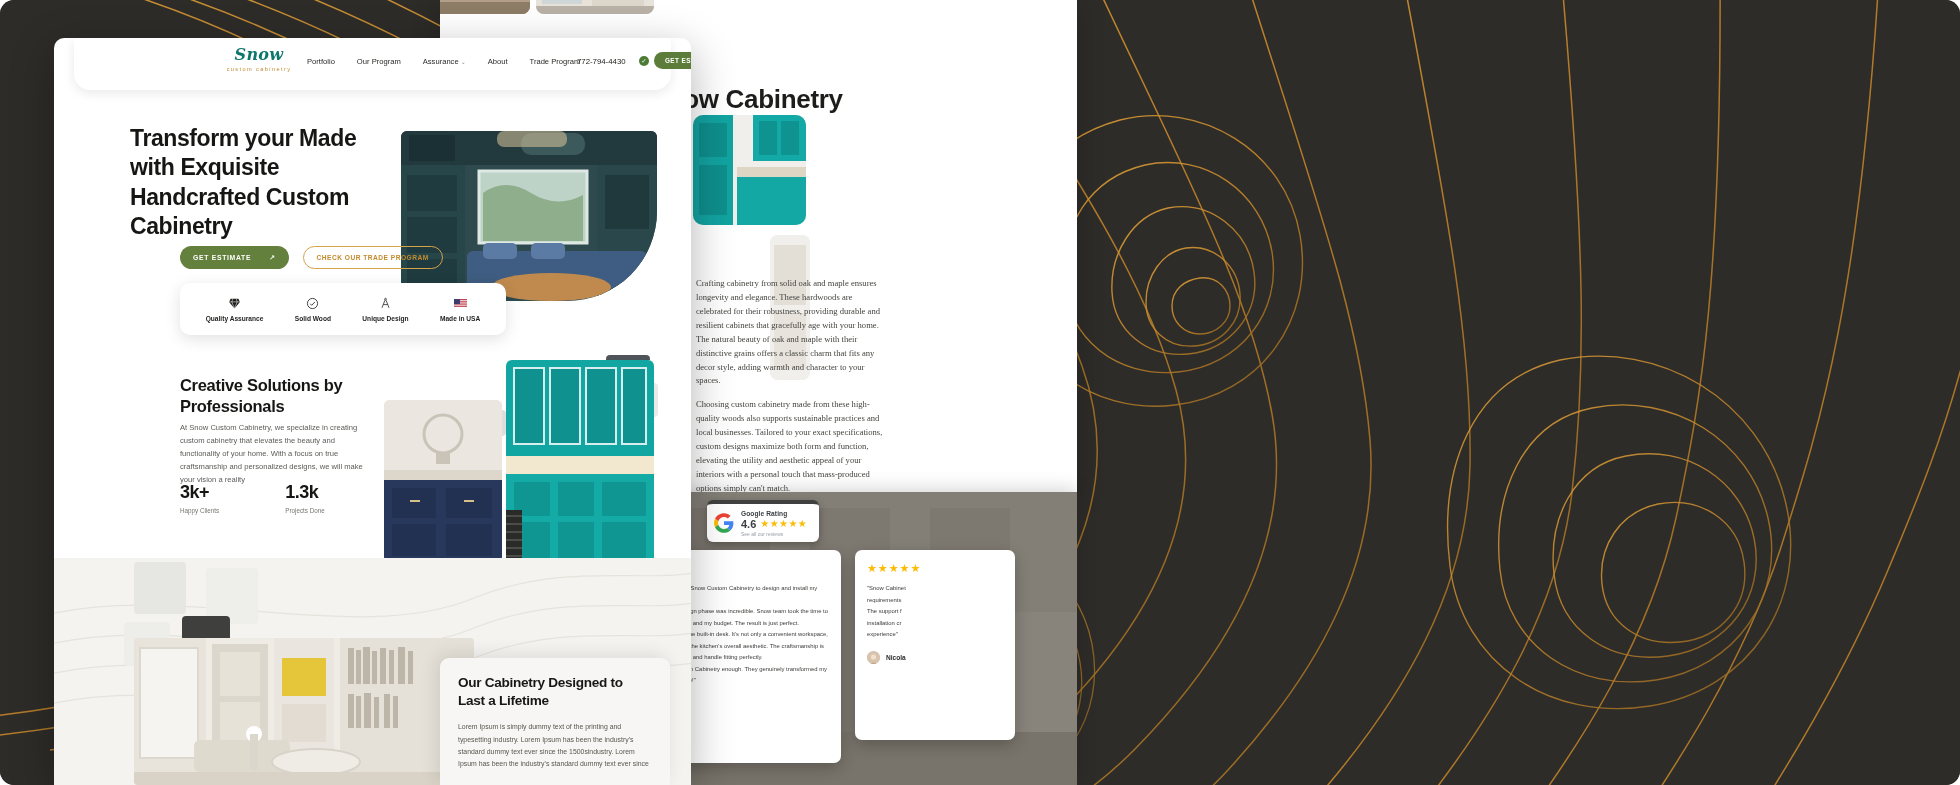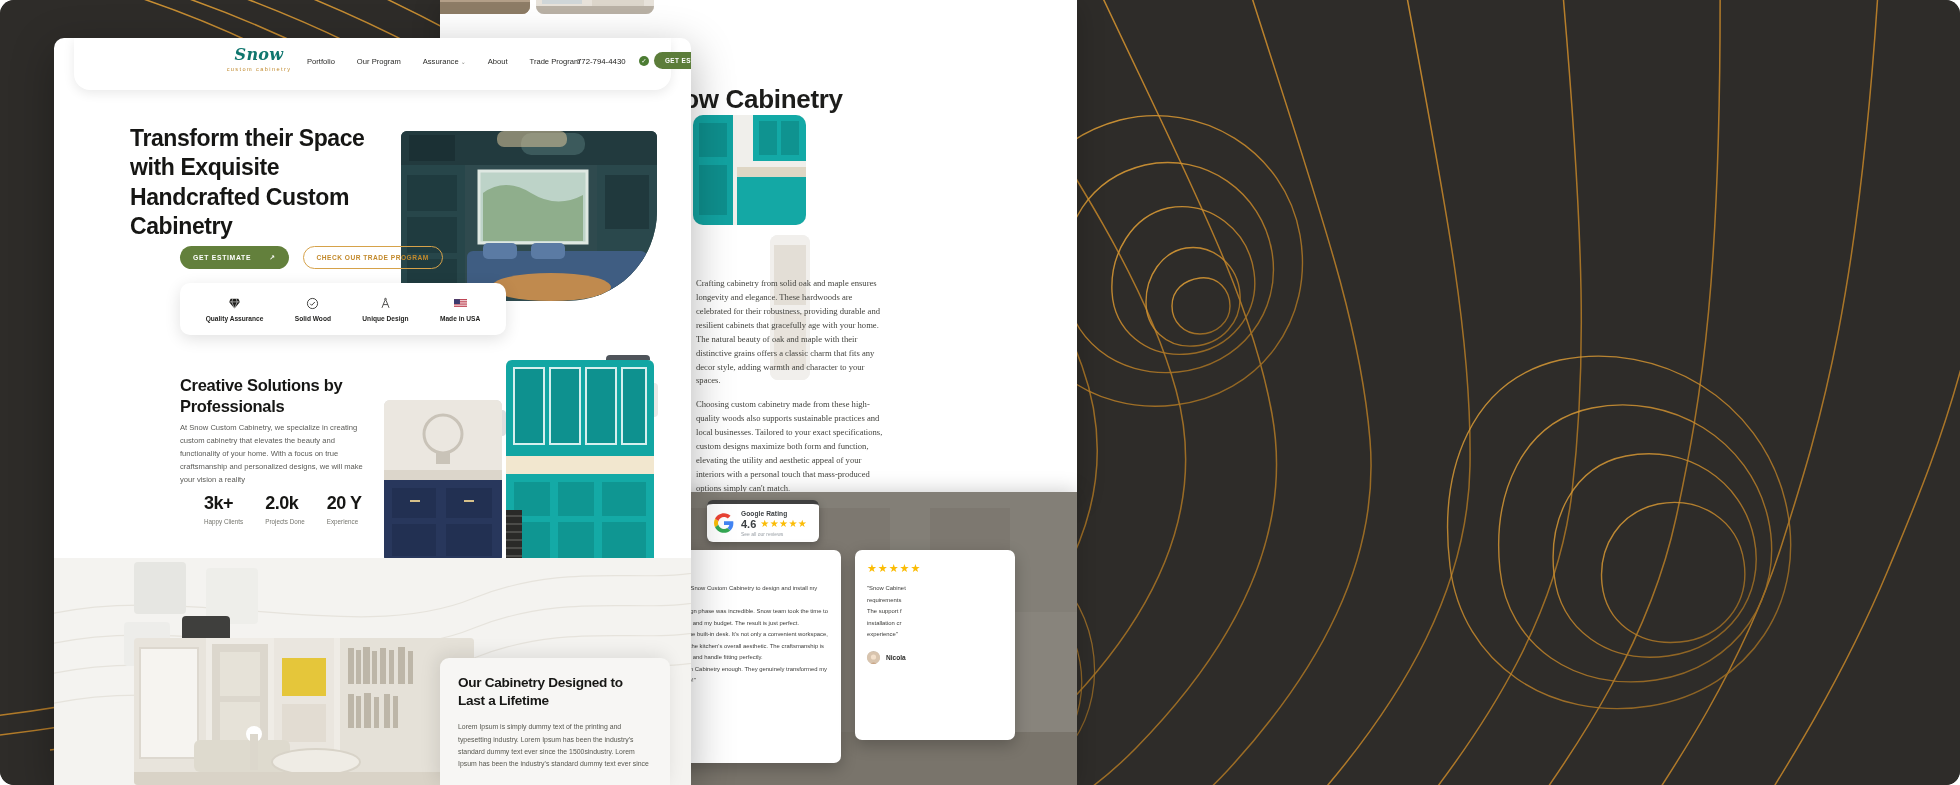--- a/index.html
+++ b/index.html
@@ -188,21 +188,21 @@
 
   
   .cs-h2 {
     position:absolute; left:126px; top:337px; width:185px;
     font-size:16.5px; line-height:1.3; font-weight:700; color:#161614; letter-spacing:-.3px;
   }
   .cs-p {
     position:absolute; left:126px; top:383px; width:190px;
     font-size:7.6px; line-height:1.72; color:#5b5b57;
   }
-  .stats { position:absolute; left:126px; top:455px; display:flex; gap:22px;margin-left:24px; }
+  .stats { position:absolute; left:126px; top:444px; display:flex; gap:66px; }
   .stat-num { font-size:18px; font-weight:700; color:#161614; letter-spacing:-.5px; }
   .stat-lbl { font-size:6.3px; color:#76766f; margin-top:4px; }
 
   
   .cs-img-a { left:330px; top:362px; width:118px; height:163px; border-radius:6px; }
   .cs-img-b { left:452px; top:322px; width:148px; height:205px; border-radius:6px; }
   .cs-tab-1 { position:absolute; left:552px; top:317px; width:44px; height:27px; background:#4f545a; border-radius:4px; }
   .cs-tab-2 { position:absolute; left:580px; top:345px; width:24px; height:34px; background:#e9e9e7; border-radius:4px; }
   .cs-tab-3 { position:absolute; left:428px; top:372px; width:24px; height:26px; background:#dedede; border-radius:4px; }
 
@@ -485,21 +485,21 @@
           <span class="nav-link"><span>Our Program</span></span>
           <span class="nav-link"><span>Assurance</span><span class="chev">⌄</span></span>
           <span class="nav-link"><span>About</span></span>
           <span class="nav-link"><span>Trade Program</span></span>
         </div>
         <div class="nav-phone">772-794-4430</div>
         <div class="verify">✓</div>
         <button class="nav-cta">GET ESTIMATE</button>
       </div>
 
-      <div class="hero-h1">Transform their Space with Exquisite Handcrafted Custom Cabinetry</div>
+      <div class="hero-h1">Transform your Made with Exquisite Handcrafted Custom Cabinetry</div>
 
       <div class="hero-img">
         <svg viewBox="0 0 256 170" preserveAspectRatio="none">
           <rect width="256" height="170" fill="#2f4a4e"></rect>
           <rect x="0" y="0" width="256" height="34" fill="#223a3e"></rect>
           <rect x="8" y="4" width="46" height="26" fill="#1b3034"></rect>
           <rect x="120" y="2" width="64" height="22" rx="10" fill="#3c5a5c"></rect>
           <rect x="0" y="34" width="64" height="136" fill="#27464a"></rect>
           <rect x="6" y="44" width="50" height="36" fill="#1f3b3f"></rect>
           <rect x="6" y="86" width="50" height="36" fill="#1f3b3f"></rect>
@@ -564,21 +564,21 @@
 
       <div class="cs-h2">Creative Solutions by Professionals</div>
       <div class="cs-p">At Snow Custom Cabinetry, we specialize in creating custom cabinetry that elevates the beauty and functionality of your home. With a focus on true craftsmanship and personalized designs, we will make your vision a reality</div>
 
       <div class="stats">
         <div>
           <div class="stat-num">3k+</div>
           <div class="stat-lbl">Happy Clients</div>
         </div>
         <div>
-          <div class="stat-num">2.0k</div>
+          <div class="stat-num">1.3k</div>
           <div class="stat-lbl">Projects Done</div>
         </div>
         <div>
           <div class="stat-num">20 Y</div>
           <div class="stat-lbl">Experience</div>
         </div>
       </div>
 
       <div class="cs-tab-1"></div>
       <div class="cs-tab-2"></div>

